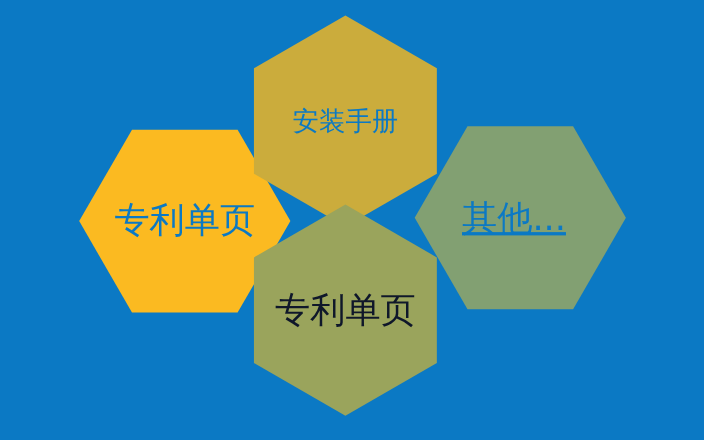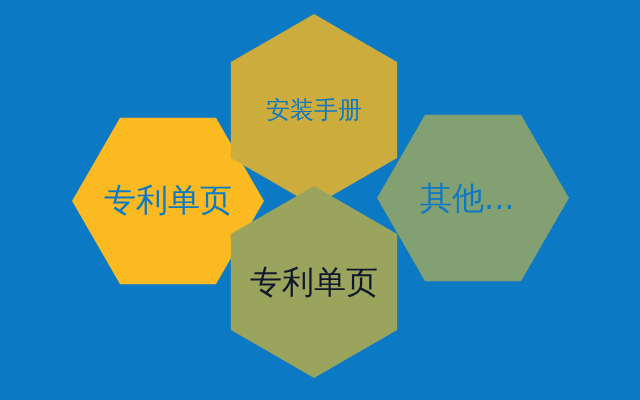--- a/index.html
+++ b/index.html
@@ -38,20 +38,21 @@
     white-space: nowrap;
     font-family: "DejaVu Sans", "Liberation Sans", sans-serif;
   }
   .hex-label.center {
     text-align: center;
     transform: translate(-50%, -50%);
   }
   .hex-label.lead {
     text-align: left;
     transform: translate(0, -50%);
+    text-decoration: underline;
   }
 </style>
 </head>
 <body>
 
 <div id="stage" style="background: rgb(11, 121, 196);">
 
   <svg id="hex-svg" viewBox="0 0 640 400">
     <polygon points="264.00,201.00 216.00,284.14 120.00,284.14 72.00,201.00 120.00,117.86 216.00,117.86" fill="#fbba21"></polygon>
     <polygon points="397.14,158.00 314.00,206.00 230.86,158.00 230.86,62.00 314.00,14.00 397.14,62.00" fill="#cbac3c"></polygon>

